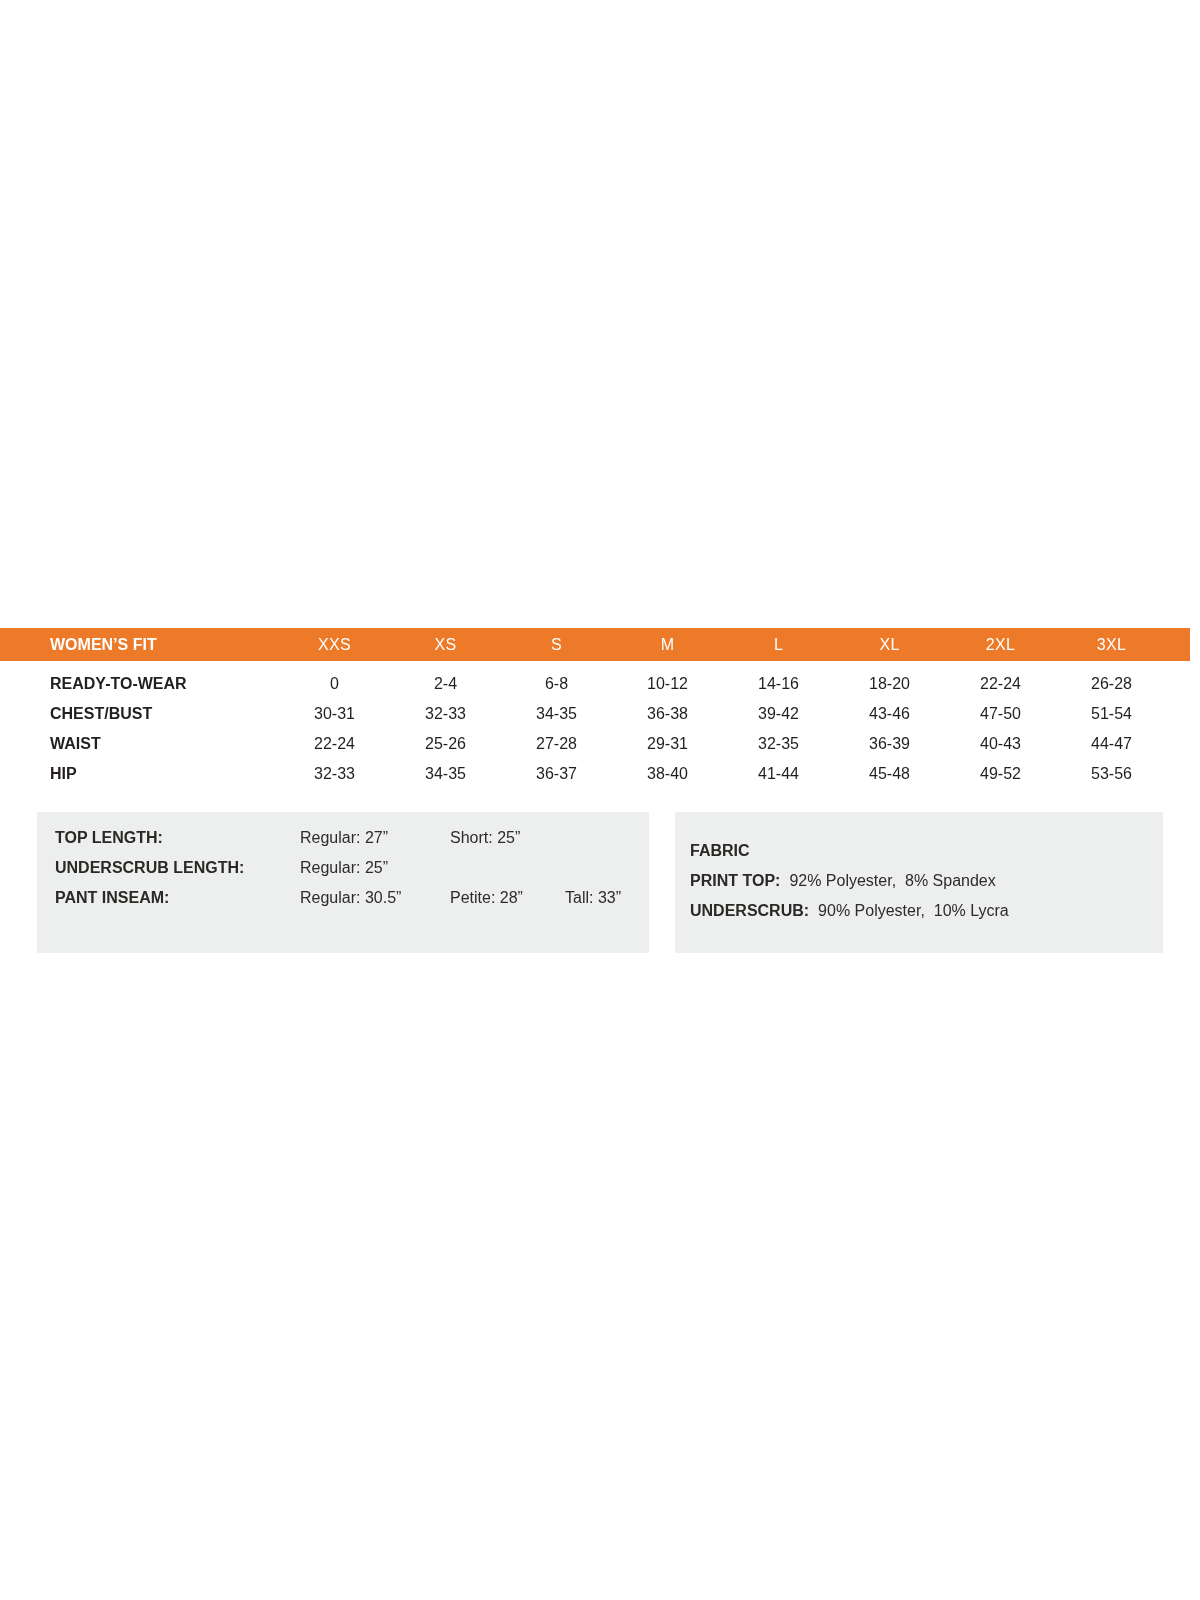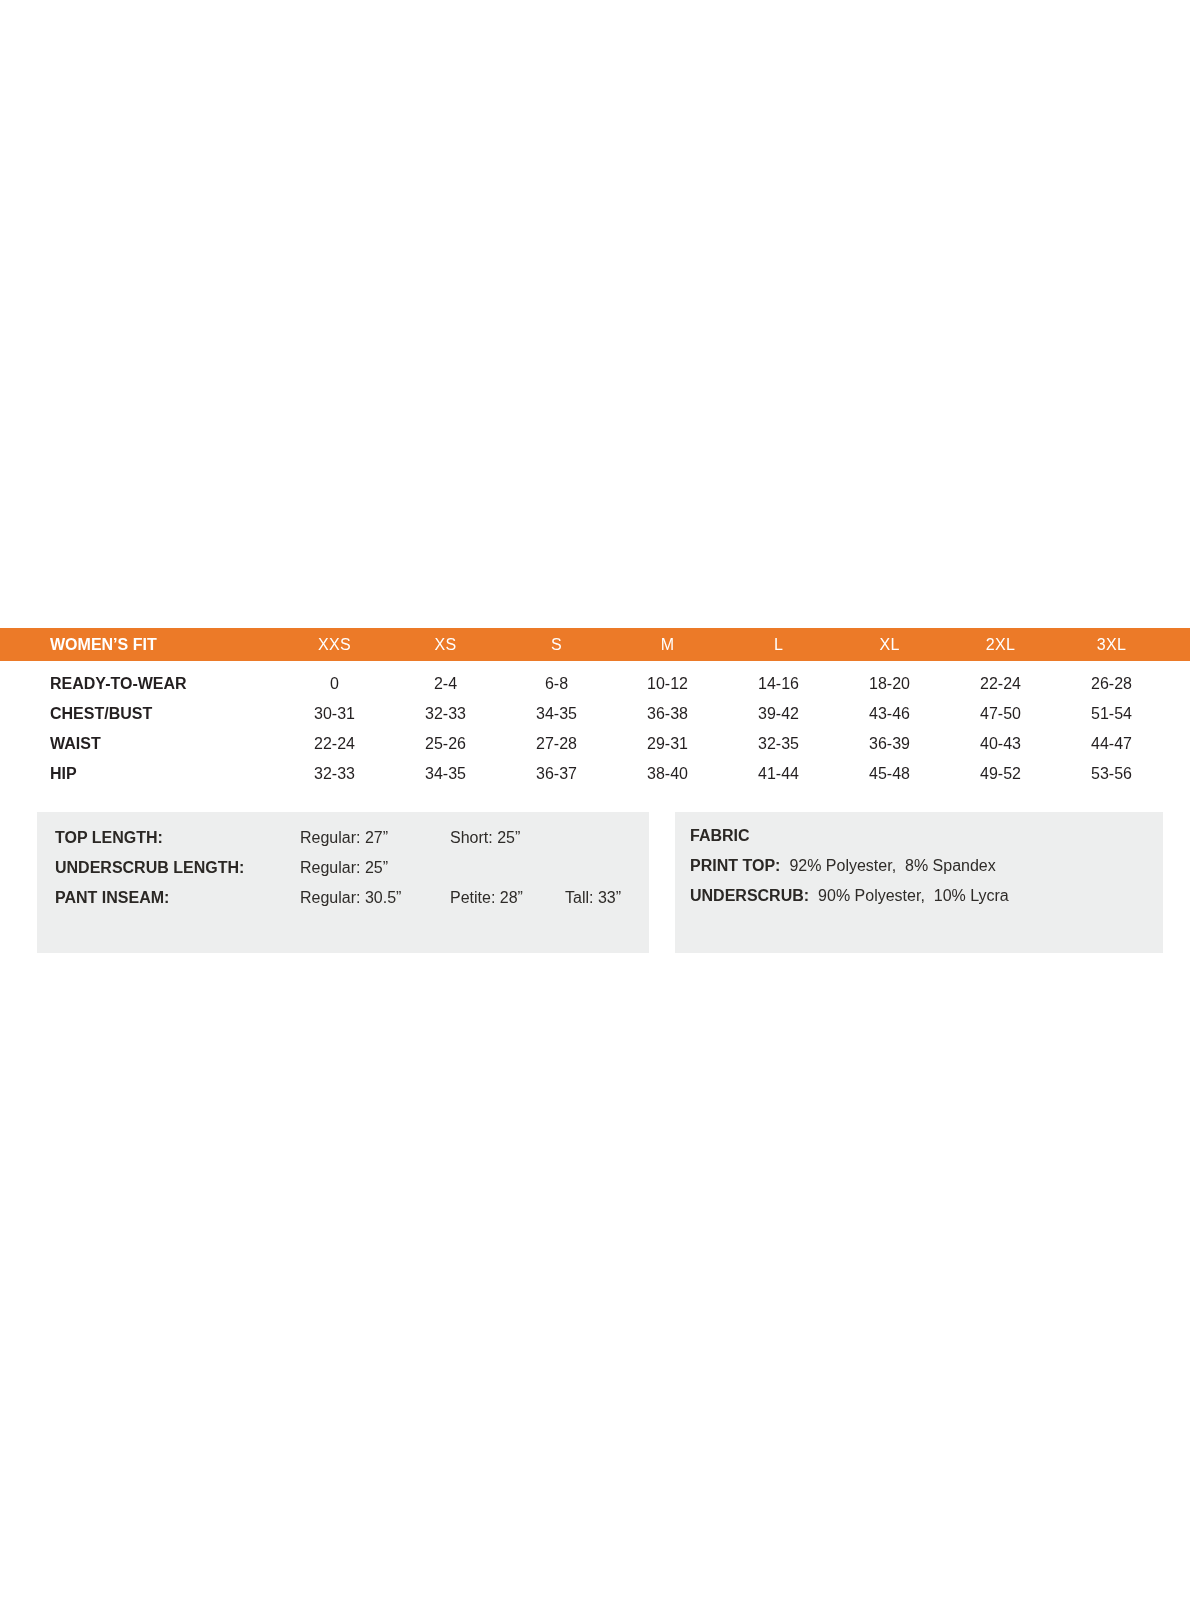--- a/index.html
+++ b/index.html
@@ -14,21 +14,21 @@
   .cell{text-align:center;font-weight:normal;}
   .cell.label{text-align:left;padding-left:50px;font-weight:bold;}
   .bar .size{font-weight:normal;letter-spacing:.3px;}
   .rows{padding-top:8px;}
   .rows .row{height:30px;}
   .panel{
     position:absolute;top:812px;height:141px;background:var(--panel,#edeeee);
     box-sizing:border-box;
   }
   .panel.left{left:37px;width:612px;padding:11px 0 0 18px;}
-  .panel.right{left:675px;width:488px;padding:9px 0 0 15px;text-align:center;}
+  .panel.right{left:675px;width:488px;padding:24px 0 0 15px;text-align:center;}
   .prow{height:30px;display:flex;align-items:center;}
   .panel.left .prow{display:grid;grid-template-columns:245px 150px 115px auto;align-items:center;}
   .plabel{font-weight:bold;color:#2b2825;}
   .pval{color:#2e2b28;white-space:pre-wrap;}
   .ftitle{font-weight:bold;color:#2b2825;}
   .fval{margin-left:9px;color:#2e2b28;white-space:pre-wrap;}
 </style>
 </head>
 <body>
 

